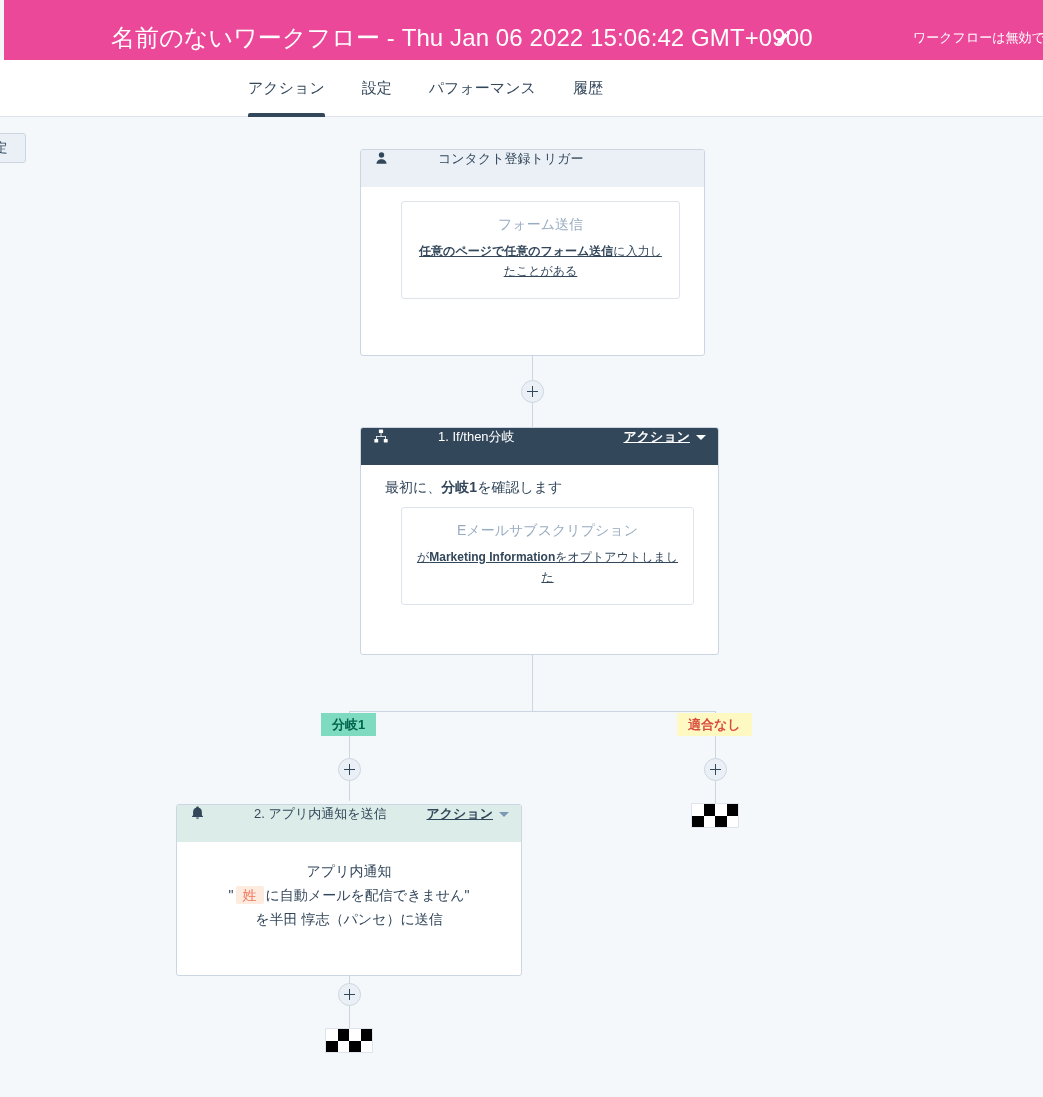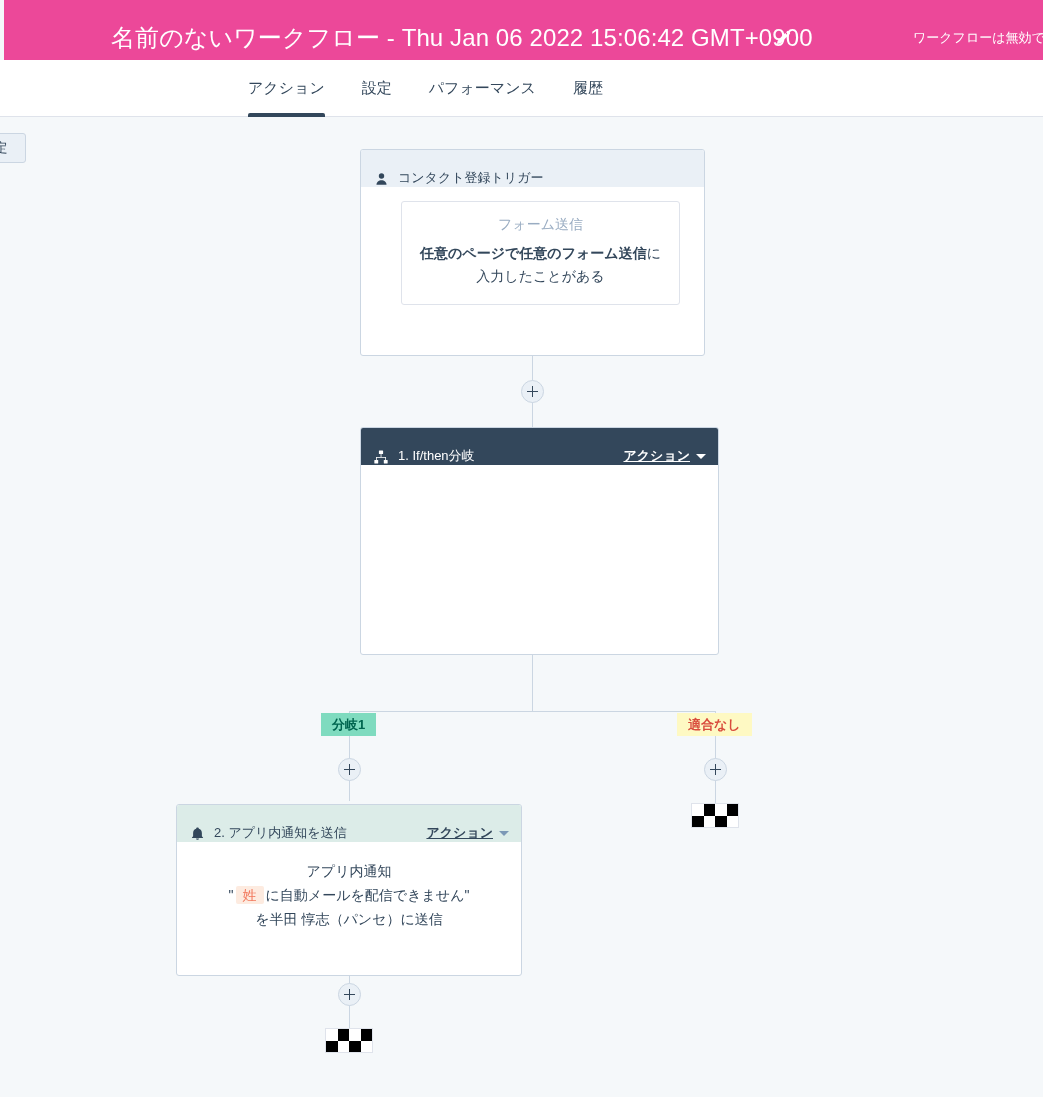--- a/index.html
+++ b/index.html
@@ -116,26 +116,27 @@
 
   
   .node {
     position: absolute;
     background: #ffffff;
     border: 1px solid #cbd6e2;
     border-radius: 3px;
     z-index: 2;
   }
   .node-header {
-    display: flex; align-items: flex-end;
+    display: flex; align-items: flex-start;
     height: 37px;
     padding: 0 12px;
     border-radius: 2px 2px 0 0;
     font-size: 13px;
     white-space: nowrap;
+    gap: 40px;
   }
   .node-header .hdr-icon {
     display: flex; align-items: center; justify-content: center;
     width: 16px; height: 16px;
     margin-right: 9px;
     flex: none;
   }
   .node-header .hdr-title { flex: 1 1 auto; overflow: hidden; }
   .node-header .hdr-action {
     display: flex; align-items: center; gap: 6px;
@@ -187,22 +188,23 @@
     text-align: center;
     margin-left: 16px;
   }
   .criteria-label {
     color: #99acc2;
     font-size: 14px;
     margin-bottom: 8px;
   }
   .criteria-text {
     color: #33475b;
-    font-size: 14px;
+    font-size: 12px;
     line-height: 1.65;
+    text-decoration: underline;
   }
   .criteria-text b { font-weight: 700; }
 
   .notify-body {
     padding: 18px 22px 14px;
     text-align: center;
     font-size: 14px; color: #33475b;
     line-height: 1.7;
   }
   .token {
@@ -335,20 +337,25 @@
           <rect x="12.8" y="8" width="0.9" height="3.6"></rect>
         </svg>
       </span>
       <span class="hdr-title">1. If/then分岐</span>
       <span class="hdr-action">
         <span class="lbl">アクション</span>
         <span class="caret"></span>
       </span>
     </div>
     <div class="node-body">
+      <div class="intro-line"><span>最初に、</span><b>分岐1</b><span>を確認します</span></div>
+      <div class="criteria-box">
+        <div class="criteria-label">Eメールサブスクリプション</div>
+        <div class="criteria-text"><span>が</span><b>Marketing Information</b><span>をオプトアウトしました</span></div>
+      </div>
     </div>
   </div>
 
   <div class="badge badge-yes" style="left:321px; top:596px;">分岐1</div>
   <div class="badge badge-no" style="left:677px; top:596px;">適合なし</div>
 
   <div class="plus" style="left:338px; top:641px;"></div>
   <div class="plus" style="left:704px; top:641px;"></div>
 
   <div class="node node-notify">

